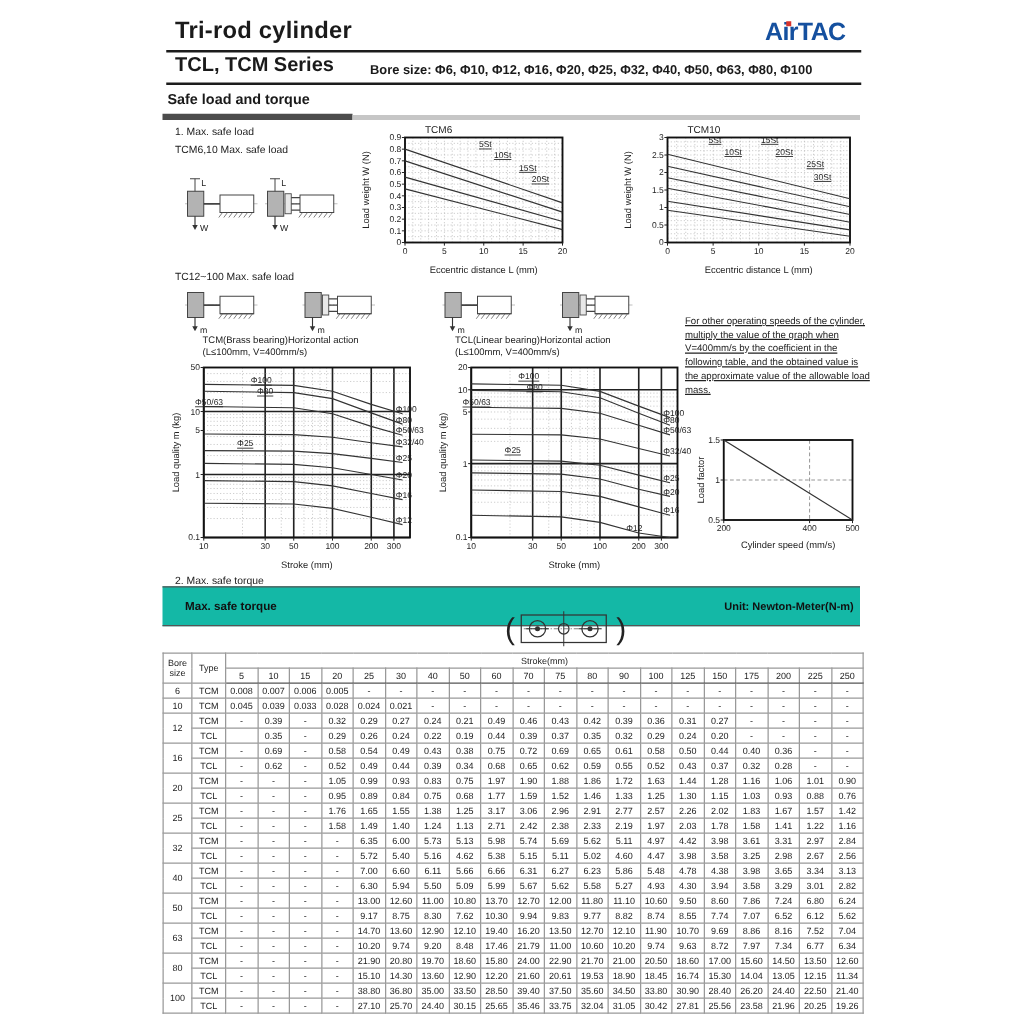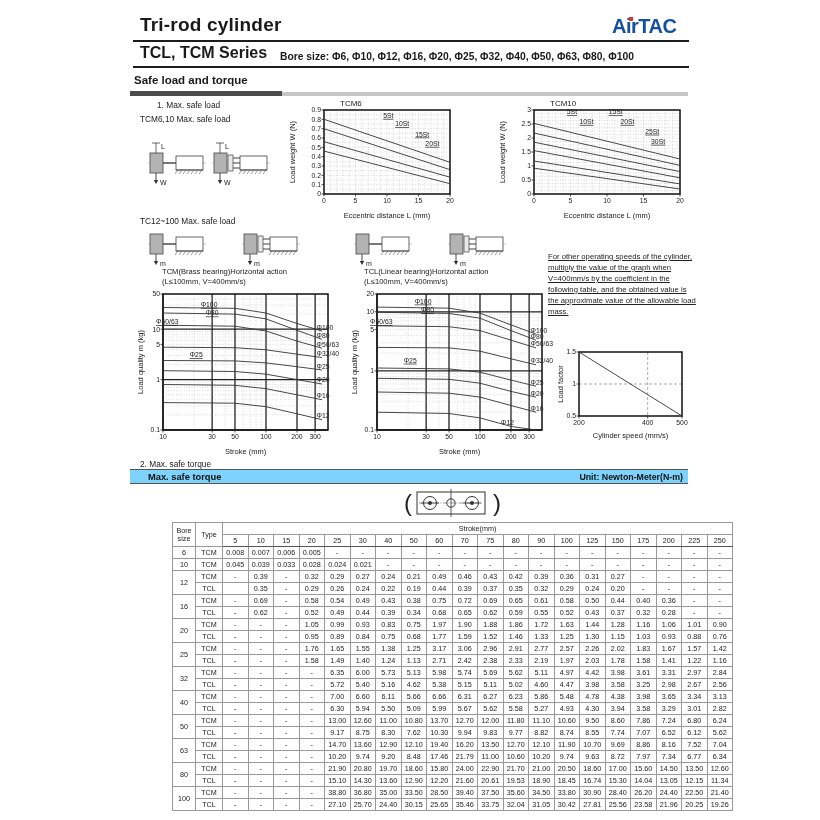--- a/index.html
+++ b/index.html
@@ -6,26 +6,26 @@
   #page{position:relative;width:820px;height:820px;background:#ffffff;
         font-family:"Liberation Sans",sans-serif;color:#1a1a1a;overflow:hidden;}
   .abs{position:absolute;}
   #h-title{left:140px;top:14px;font-size:19px;font-weight:bold;letter-spacing:0.2px;}
   #logo{left:612px;top:15px;font-size:20px;font-weight:bold;color:#15509f;letter-spacing:-0.5px;}
   #logo .logo-dot{position:absolute;left:17px;top:1.5px;width:4px;height:4px;background:#d6342c;}
   .rule{left:133px;width:556px;background:#1c1c1c;}
   #rule1{top:40px;height:2.2px;}
   #rule2{top:66px;height:1.6px;}
   #h-series{left:140px;top:44px;font-size:16px;font-weight:bold;}
-  #h-bore{left:280px;top:51px;font-size:10.3px;font-weight:bold;}
+  #h-bore{left:296px;top:51px;font-size:10.3px;font-weight:bold;}
   #h-section{left:134px;top:74px;font-size:11.5px;font-weight:bold;}
   #bar-dark{left:130px;top:91px;width:152px;height:5px;background:#4c4c4c;}
   #bar-light{left:282px;top:91.5px;width:406px;height:4px;background:#c6c6c6;}
   .txt{position:absolute;font-size:8.3px;color:#222;white-space:nowrap;}
-  #t-item1{left:140px;top:100px;margin-left:17px;}
+  #t-item1{left:140px;top:100px;}
   #t-tcm610{left:140px;top:114px;}
   #t-tc12{left:140px;top:216px;}
   #t-tcmt1,#t-tcmt2,#t-tclt1,#t-tclt2{font-size:7.6px;}
   #t-tcmt1{left:162px;top:267px;}
   #t-tcmt2{left:162px;top:277px;}
   #t-tclt1{left:364px;top:267px;}
   #t-tclt2{left:364px;top:277px;}
   #note{left:548px;top:252px;width:148px;font-size:7.7px;line-height:1.42;color:#222;
         position:absolute;margin:0;white-space:normal;text-decoration:underline;}
   #t-item2{left:140px;top:459px;}
@@ -33,27 +33,27 @@
   #c-tcm6{left:288px;top:96px;}
   #c-tcm10{left:498px;top:96px;}
   #c-tcm-stroke{left:136px;top:286px;}
   #c-tcl-stroke{left:350px;top:286px;}
   #c-load{left:556px;top:344px;}
   .diag{position:absolute;}
   #diag-row1{left:146px;top:127px;}
   #diag-row2a{left:146px;top:222px;}
   #diag-row2b{left:352px;top:222px;}
   #torque-diag{left:400px;top:486px;position:absolute;}
-  #unit-bar{position:absolute;left:130px;top:469px;width:558px;height:15px;background:#7dd3fc;
+  #unit-bar{position:absolute;left:130px;top:469px;width:558px;height:32px;background:#14b8a6;
             border-top:1.2px solid #555;border-bottom:1.6px solid #555;display:flex;
             justify-content:space-between;align-items:center;padding:0 5px 0 18px;box-sizing:border-box;}
   #unit-bar .bar-title{font-size:9.3px;font-weight:bold;color:#111;}
   #unit-bar .bar-unit{font-size:8.8px;font-weight:bold;color:#111;}
   #torque-table{position:absolute;left:130px;top:522px;width:560px;border-collapse:collapse;
-                table-layout:fixed;font-size:7.2px;color:#222;border:1.3px solid #444;margin-left:42px;}
+                table-layout:fixed;font-size:7.2px;color:#222;border:1.3px solid #444;}
   #torque-table th,#torque-table td{border:0.5px solid #999;text-align:center;height:11px;
                 padding:0;line-height:1;font-weight:normal;}
   #torque-table thead th{font-size:7.2px;}
   #torque-table thead tr:last-child th{border-bottom:1.1px solid #555;}
   #torque-table tr.group-start td{border-top:1.1px solid #666;}
   svg text{font-family:"Liberation Sans",sans-serif;}
 </style>
 </head>
 <body>
 

